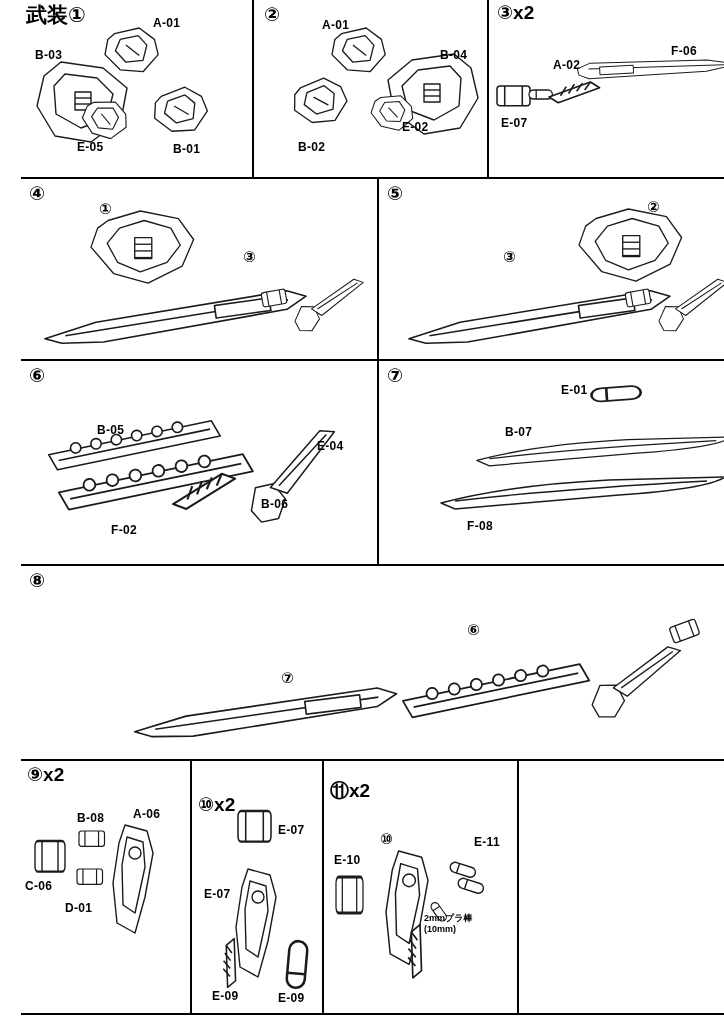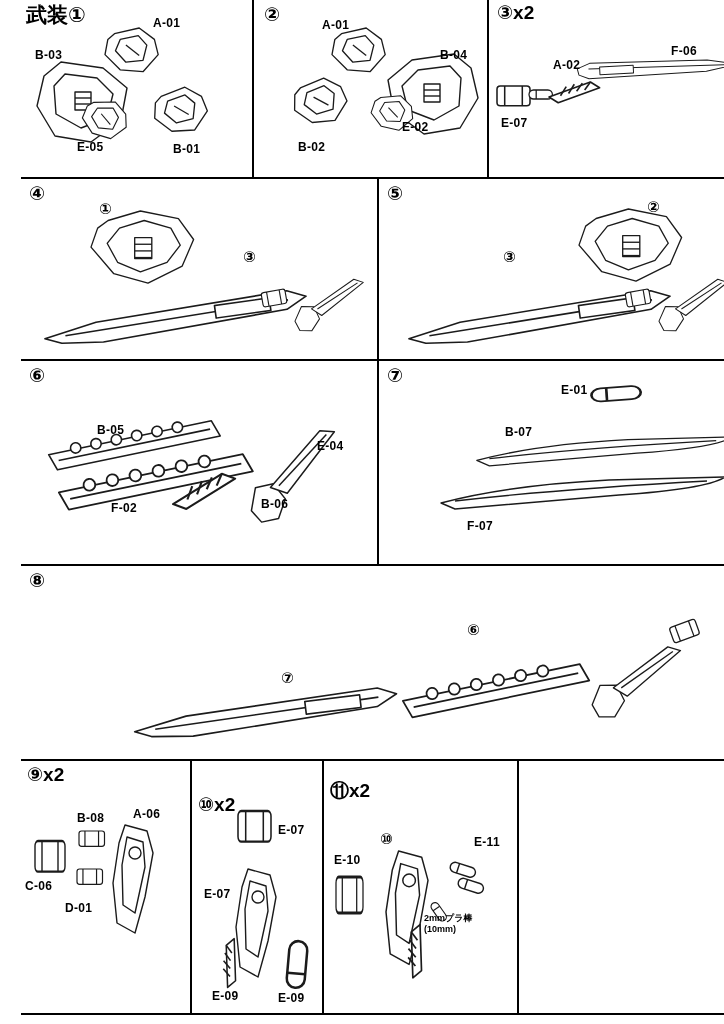--- a/index.html
+++ b/index.html
@@ -180,34 +180,34 @@
   <section class="panel" style="left:0;top:361px;width:356px;height:203px">
     <span class="step" style="left:8px;top:5px">⑥</span>
     <svg class="art" width="356" height="203">
       <use href="#sym-rail" transform="translate(26,80) rotate(-7) scale(1.15)"></use>
       <use href="#sym-rail" transform="translate(36,116) rotate(-7) scale(1.3)"></use>
       <use href="#sym-hatch" transform="translate(148,124) rotate(-12) scale(1.5)"></use>
       <use href="#sym-grip" transform="translate(212,112) rotate(-26) scale(1.05)"></use>
     </svg>
     <span class="plabel" style="left:76px;top:62px">B-05</span>
     <span class="plabel" style="left:296px;top:78px">E-04</span>
-    <span class="plabel" style="left:90px;top:140px">F-02</span>
+    <span class="plabel" style="left:90px;top:162px">F-02</span>
     <span class="plabel" style="left:240px;top:136px">B-06</span>
   </section>
 
   <section class="panel" style="left:358px;top:361px;width:366px;height:203px">
     <span class="step" style="left:8px;top:5px">⑦</span>
     <svg class="art" width="366" height="203">
       <use href="#sym-rod" transform="translate(212,28) rotate(-4) scale(1.9,1.3)"></use>
       <use href="#sym-curved" transform="translate(96,76) scale(0.9)"></use>
       <use href="#sym-curved" transform="translate(60,116) scale(1.0)"></use>
     </svg>
     <span class="plabel" style="left:182px;top:22px">E-01</span>
     <span class="plabel" style="left:126px;top:64px">B-07</span>
-    <span class="plabel" style="left:88px;top:158px">F-07</span>
+    <span class="plabel" style="left:88px;top:158px">F-08</span>
   </section>
 
   <section class="panel" style="left:0;top:566px;width:724px;height:193px">
     <span class="step" style="left:8px;top:5px">⑧</span>
     <svg class="art" width="724" height="193">
       <use href="#sym-blade-l" transform="translate(112,152) rotate(-7) scale(1.15)"></use>
       <use href="#sym-rail" transform="translate(380,120) rotate(-7) scale(1.25)"></use>
       <use href="#sym-grip" transform="translate(562,102) rotate(-14) scale(0.95)"></use>
       <use href="#sym-small" transform="translate(648,62) rotate(-20) scale(0.9)"></use>
     </svg>

